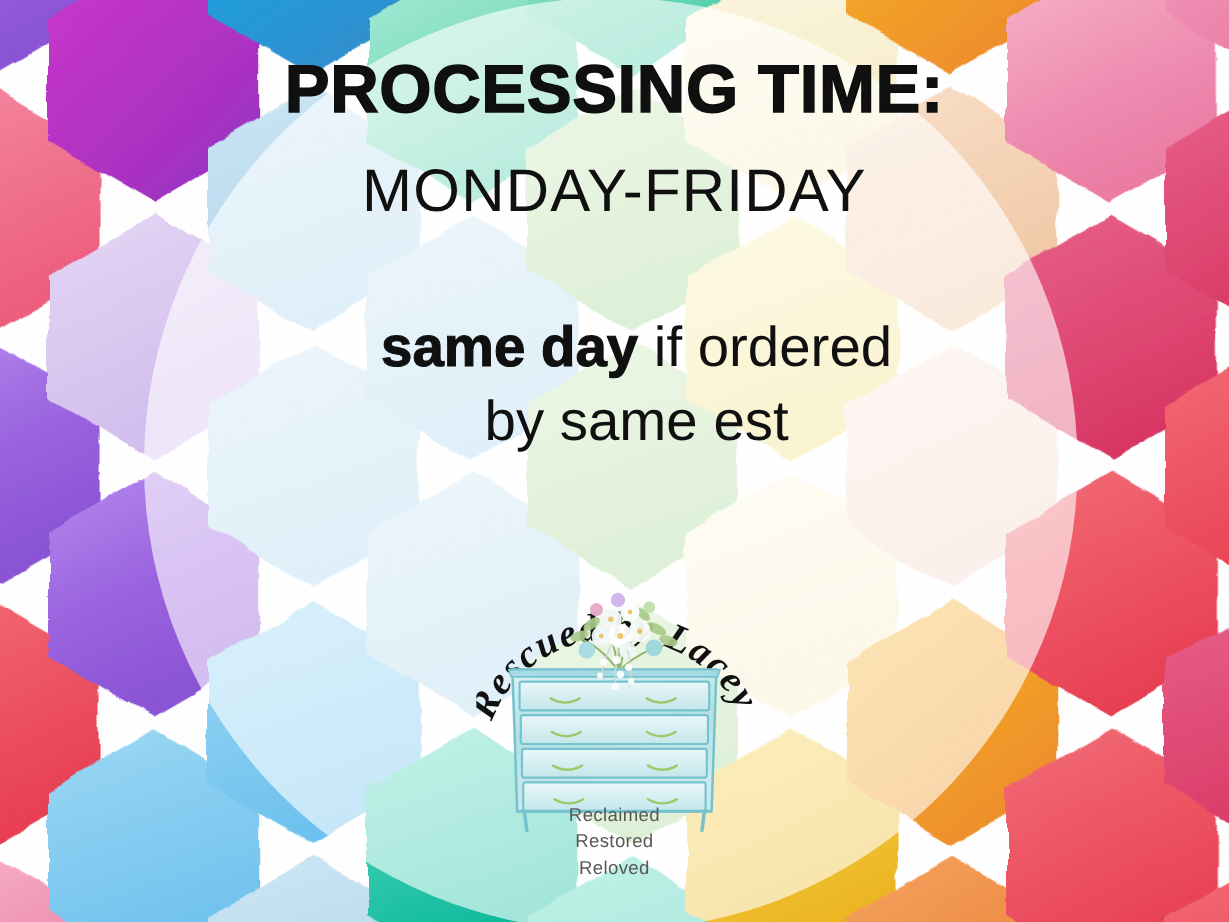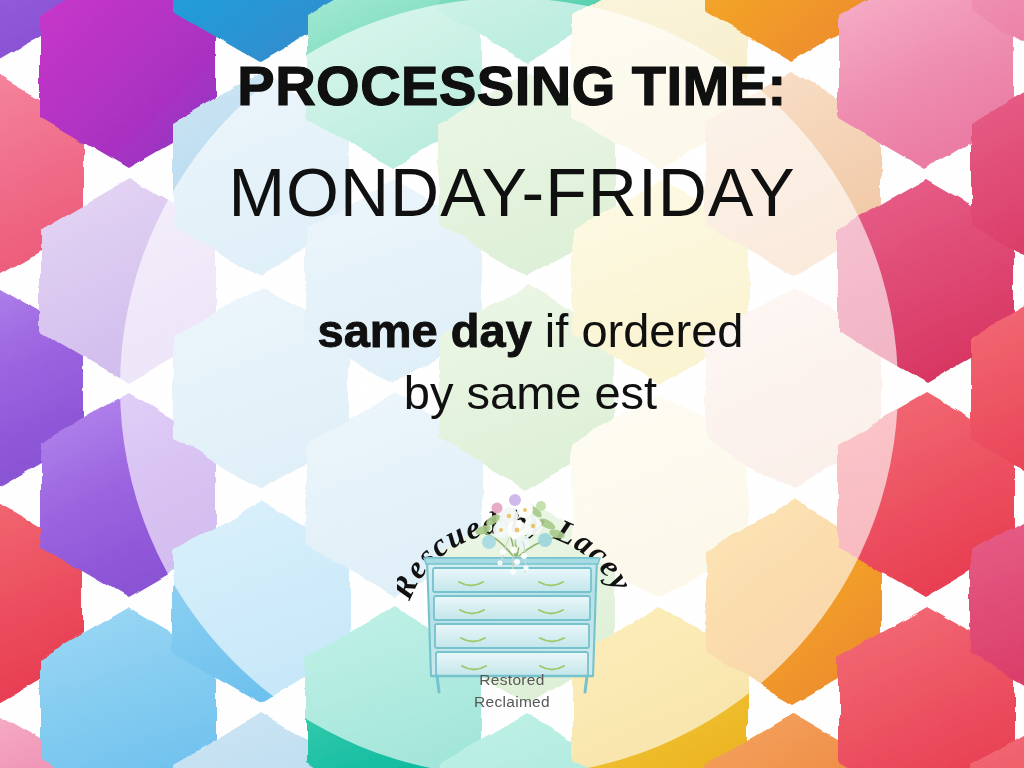--- a/index.html
+++ b/index.html
@@ -23,27 +23,27 @@
   #textwrap{
     position:absolute; left:0; right:0; top:0;
     text-align:center;
     color:#101010;
   }
   .l-head{
     font-weight:800;
     font-size:56px;
     letter-spacing:.5px;
     line-height:1;
-    margin:16px;
+    margin:4px;
     padding-top:42px;
     -webkit-text-stroke:1.2px #0d0d0d;
   }
   .l-sub{
     font-weight:400;
-    font-size:68px;
+    font-size:50px;
     letter-spacing:1px;
     line-height:1;
     margin:0;
     padding-top:28px;
   }
   .l-body{
     font-size:47px;
     line-height:1.32;
     margin:0;
     padding-top:74px;
@@ -455,18 +455,19 @@
             <circle cx="127" cy="70" r="3"></circle>
           <circle cx="129" cy="82" r="2.6"></circle>
             <circle cx="106" cy="66" r="3"></circle>
           <circle cx="103" cy="77" r="2.5"></circle>
         </g>
       </g>
 
     </svg>
 
     <div class="tagline">
+      <span>Reclaimed</span>
       <span>Restored</span>
-      <span>Reclaimed</span>
+      <span>Reloved</span>
     </div>
   </div>
 
 </div>
 
 </body></html>

